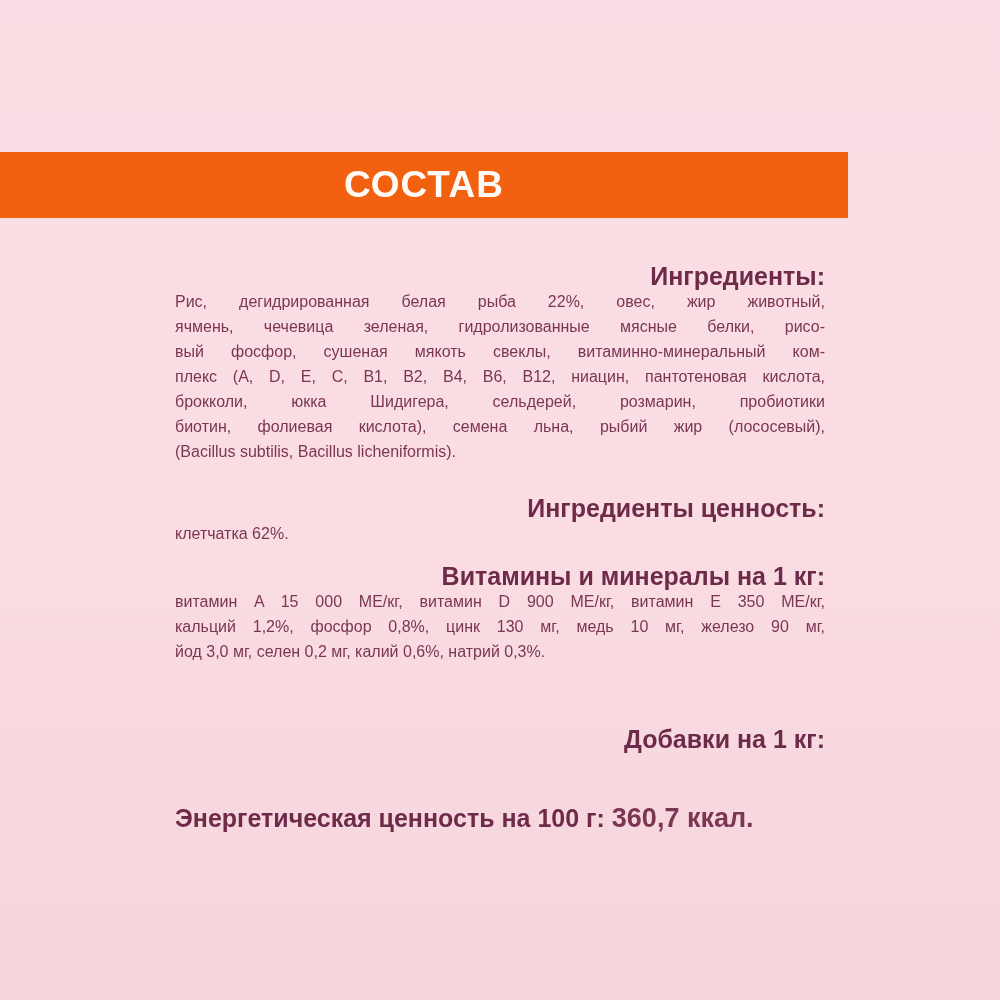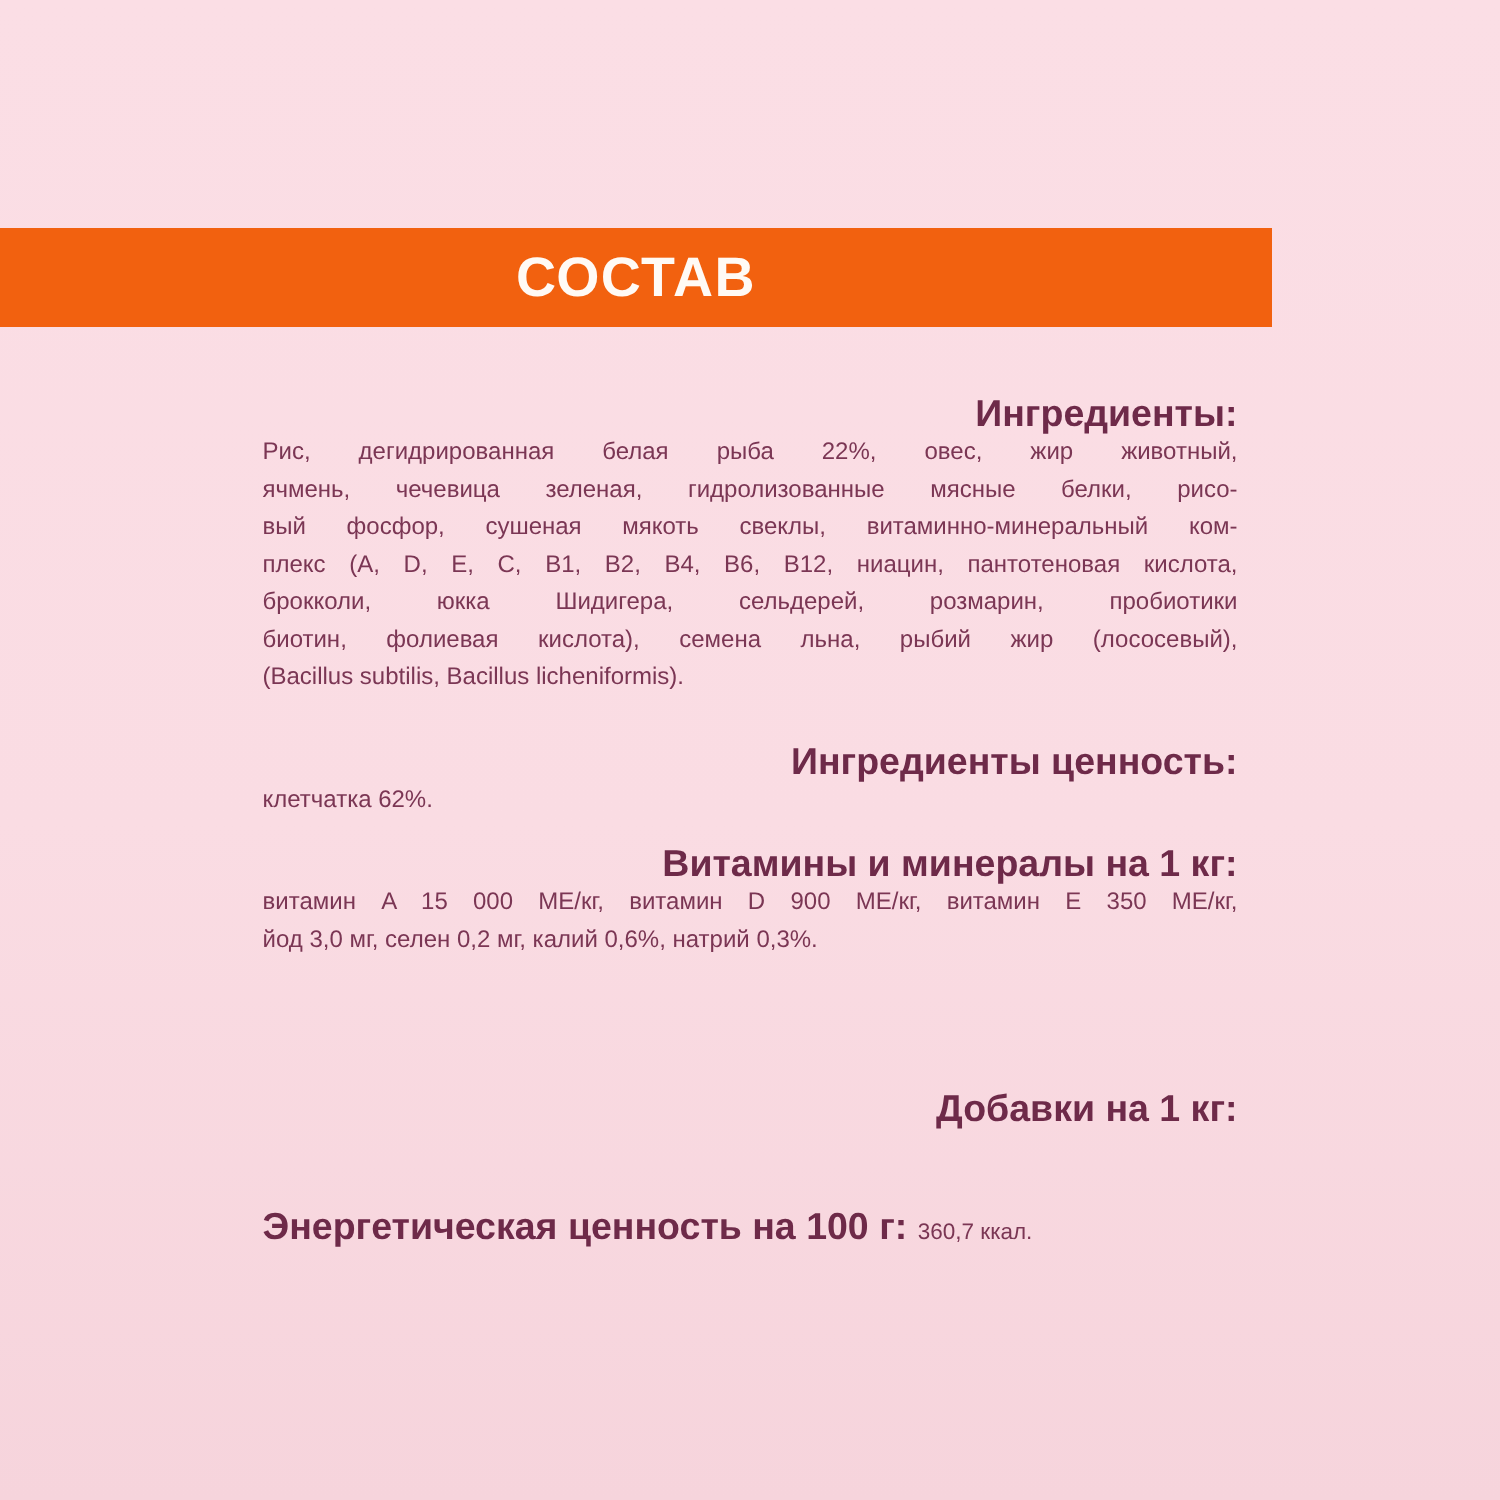--- a/index.html
+++ b/index.html
@@ -66,22 +66,22 @@
   }
   #sec-ingredients{top:264px;}
   #sec-nutrition{top:496px;}
   #sec-vitamins{top:564px;}
   #sec-additives{top:727px;}
   #sec-energy{top:806px;}
   .energy-row{line-height:25px;}
   .energy-row .sec-heading{display:inline;}
   .energy-value{
     display:inline;
-    font-size:15px;
-    font-weight:400;
+    font-size:27px;
+    font-weight:700;
     margin-left:7px;
     color:var(--body-text);
   }
 </style>
 </head>
 <body>
 
 <div class="canvas">
 
   <header class="band">
@@ -100,20 +100,21 @@
   </section>
 
   <section class="sec" id="sec-nutrition">
     <div class="sec-heading">Ингредиенты ценность:</div>
     <div class="pline lline">клетчатка 62%.</div>
   </section>
 
   <section class="sec" id="sec-vitamins">
     <div class="sec-heading">Витамины и минералы на 1 кг:</div>
     <div class="pline jline">витамин A 15 000 МЕ/кг, витамин D 900 МЕ/кг, витамин E 350 МЕ/кг,</div>
+    <div class="pline jline">кальций 1,2%, фосфор 0,8%, цинк 130 мг, медь 10 мг, железо 90 мг,</div>
     <div class="pline lline">йод 3,0 мг, селен 0,2 мг, калий 0,6%, натрий 0,3%.</div>
   </section>
 
   <section class="sec" id="sec-additives">
     <div class="sec-heading">Добавки на 1 кг:</div>
   </section>
 
   <section class="sec" id="sec-energy">
     <div class="energy-row">
       <span class="sec-heading">Энергетическая ценность на 100 г:</span><span class="energy-value">360,7 ккал.</span>

